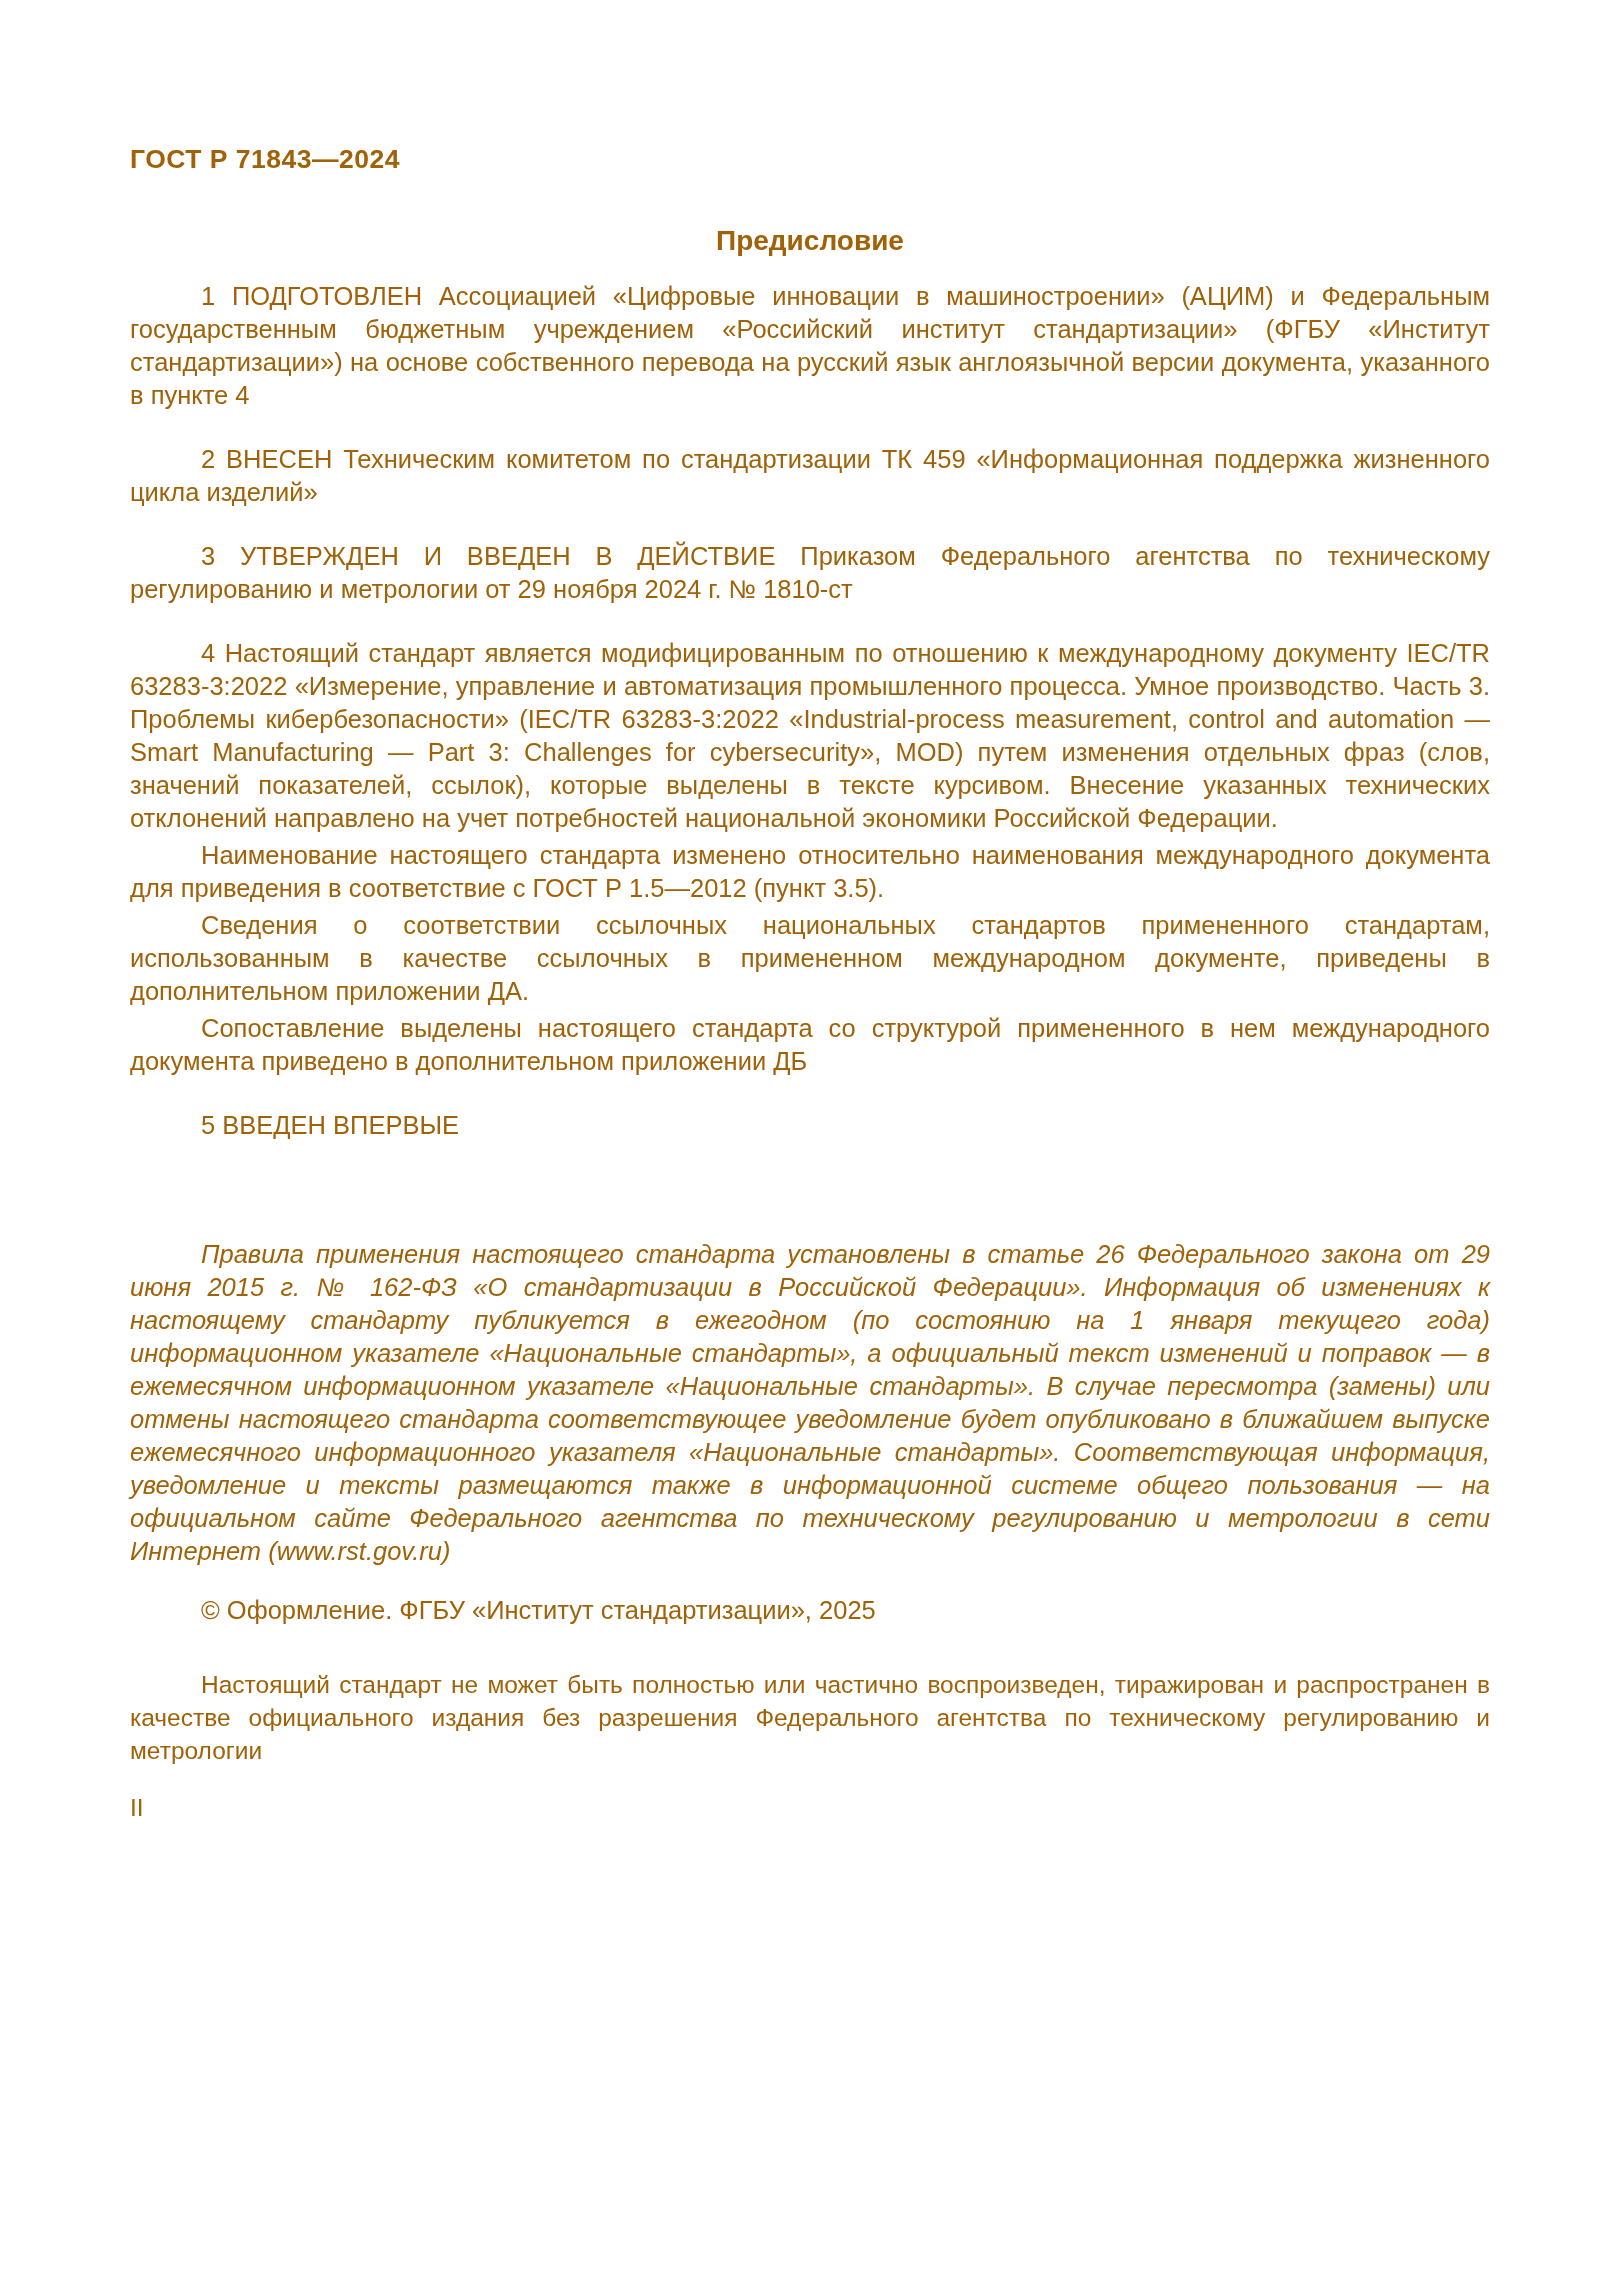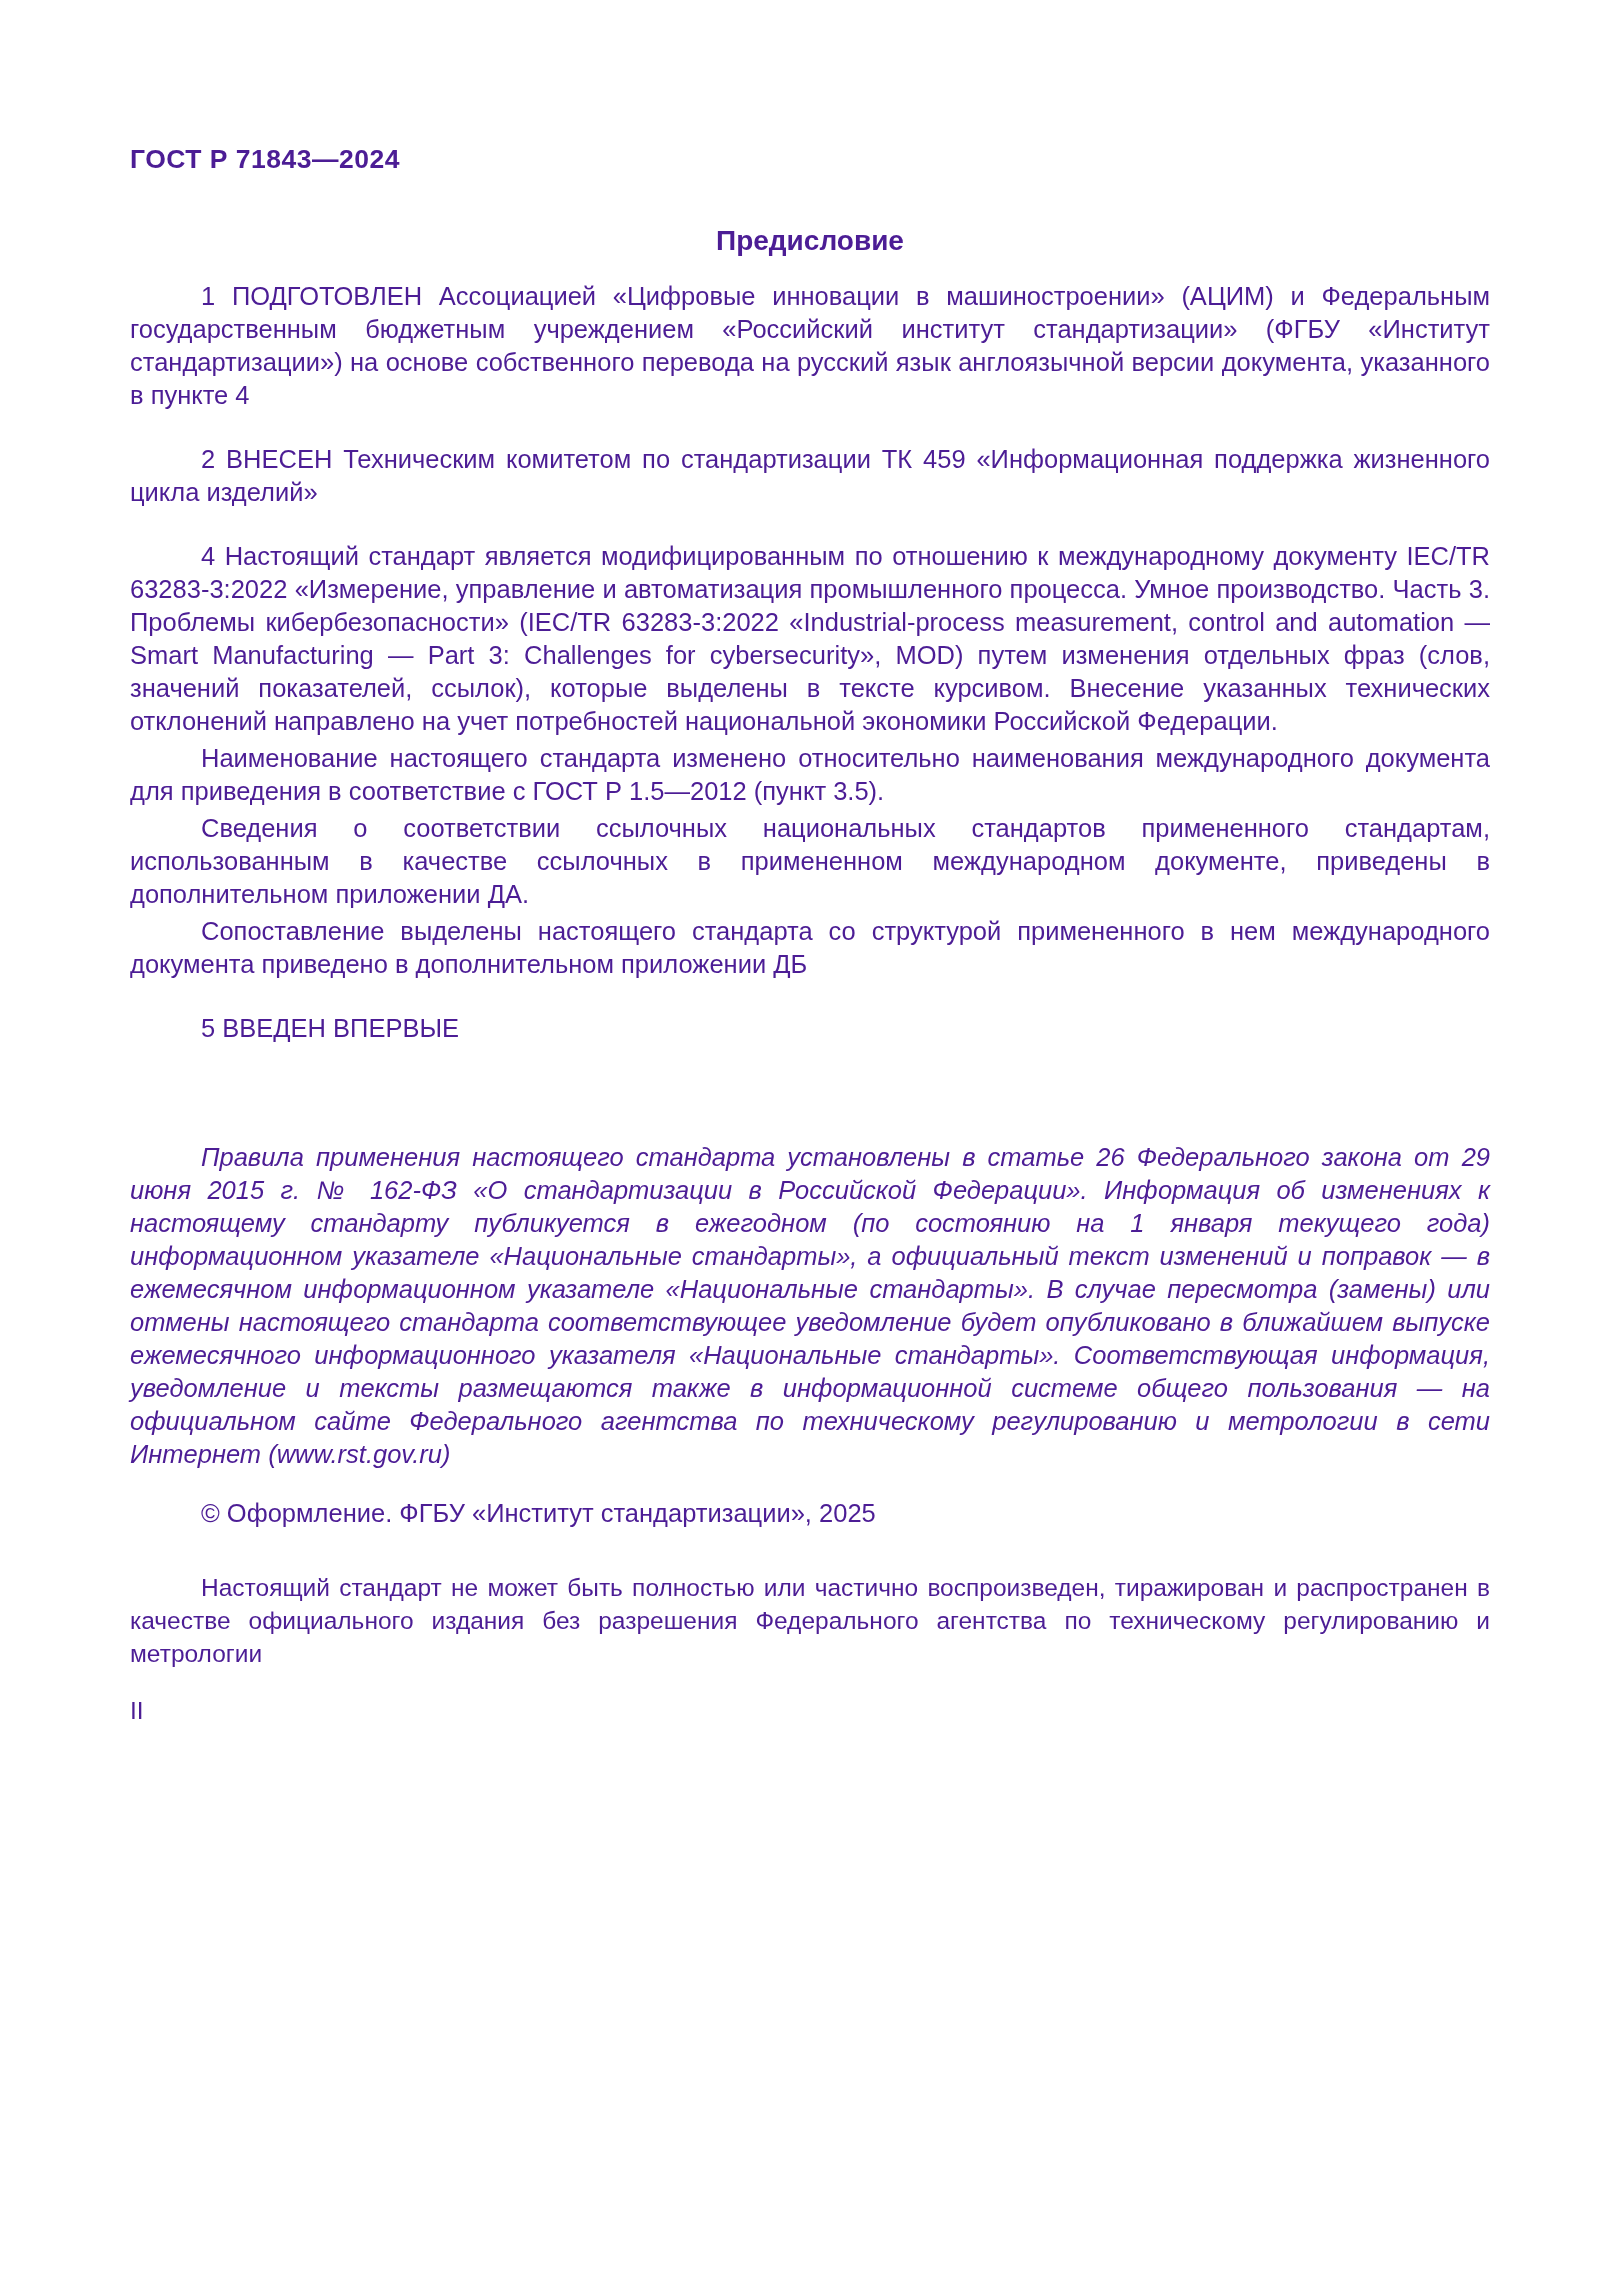--- a/index.html
+++ b/index.html
@@ -7,21 +7,21 @@
     padding: 0;
     background: #ffffff;
   }
   .page {
     position: relative;
     width: 1621px;
     height: 2075px;
     background: #ffffff;
     overflow: hidden;
     font-family: "Liberation Sans", sans-serif;
-    color: #4c1d95;
+    color: #a16207;
     box-sizing: border-box;
   }
   .content {
     padding: 143px 131px 0 130px;
     box-sizing: border-box;
   }
   .doc-number {
     font-size: 26.5px;
     font-weight: bold;
     line-height: 33px;
@@ -79,20 +79,21 @@
   <div class="content">
 
     <div class="doc-number">ГОСТ Р 71843—2024</div>
 
     <div class="page-title">Предисловие</div>
 
     <p class="body-par first-item">1 ПОДГОТОВЛЕН Ассоциацией «Цифровые инновации в машиностроении» (АЦИМ) и Федеральным государственным бюджетным учреждением «Российский институт стандартизации» (ФГБУ «Институт стандартизации») на основе собственного перевода на русский язык англоязычной версии документа, указанного в пункте 4</p>
 
     <p class="body-par item">2 ВНЕСЕН Техническим комитетом по стандартизации ТК 459 «Информационная поддержка жизненного цикла изделий»</p>
 
+    <p class="body-par item">3 УТВЕРЖДЕН И ВВЕДЕН В ДЕЙСТВИЕ Приказом Федерального агентства по техническому регулированию и метрологии от 29 ноября 2024 г. № 1810-ст</p>
 
     <p class="body-par item">4 Настоящий стандарт является модифицированным по отношению к международному документу IEC/TR 63283-3:2022 «Измерение, управление и автоматизация промышленного процесса. Умное производство. Часть 3. Проблемы кибербезопасности» (IEC/TR 63283-3:2022 «Industrial-process measurement, control and automation — Smart Manufacturing — Part 3: Challenges for cybersecurity», MOD) путем изменения отдельных фраз (слов, значений показателей, ссылок), которые выделены в тексте курсивом. Внесение указанных технических отклонений направлено на учет потребностей национальной экономики Российской Федерации.</p>
 
     <p class="body-par note">Наименование настоящего стандарта изменено относительно наименования международного документа для приведения в соответствие с ГОСТ Р 1.5—2012 (пункт 3.5).</p>
 
     <p class="body-par note">Сведения о соответствии ссылочных национальных стандартов примененного стандартам, использованным в качестве ссылочных в примененном международном документе, приведены в дополнительном приложении ДА.</p>
 
     <p class="body-par note">Сопоставление выделены настоящего стандарта со структурой примененного в нем международного документа приведено в дополнительном приложении ДБ</p>
 
     <p class="body-par item">5 ВВЕДЕН ВПЕРВЫЕ</p>

